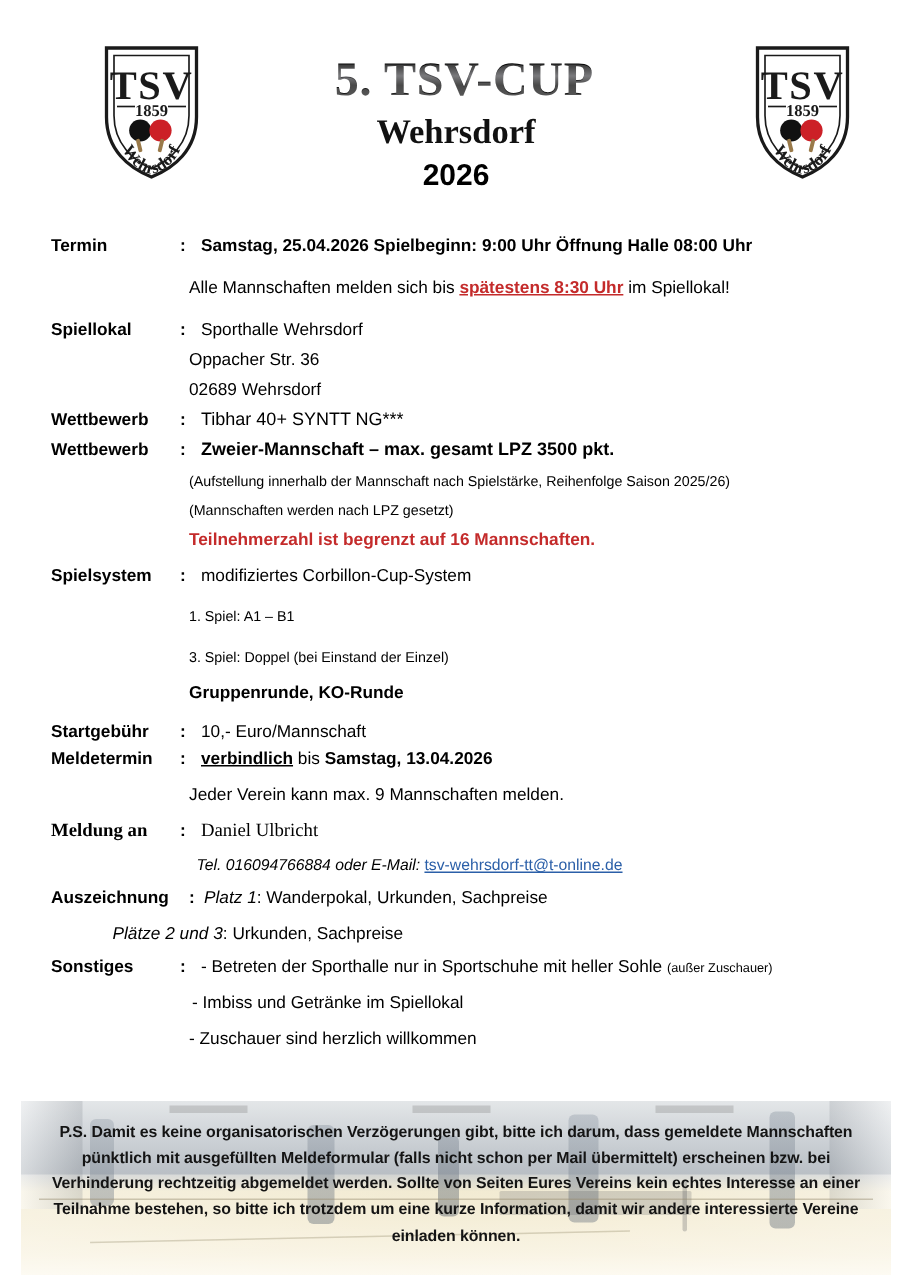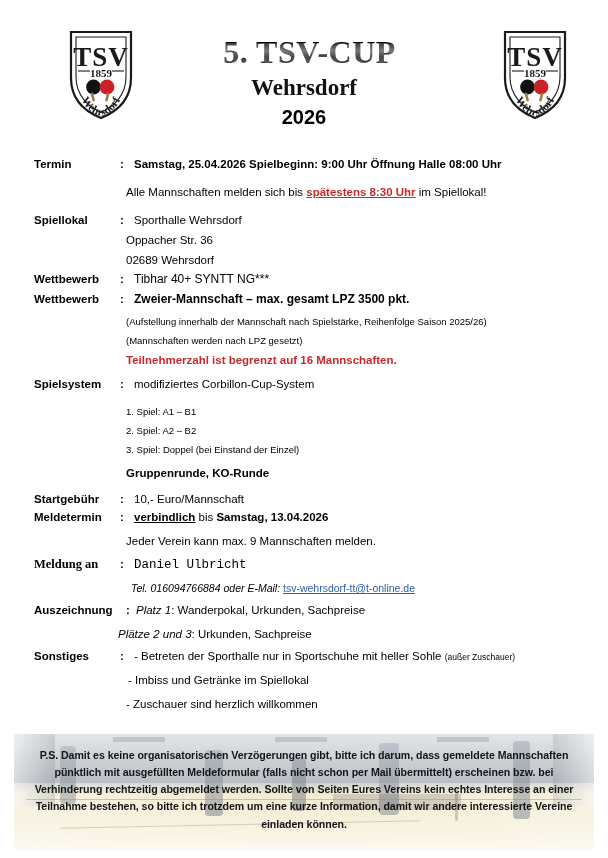--- a/index.html
+++ b/index.html
@@ -100,21 +100,21 @@
     flex: 0 0 14px;
     font-size: 11.5px;
     font-weight: bold;
     text-align: left;
   }
   .val {
     font-size: 11.5px;
     white-space: nowrap;
   }
   .val.bold { font-weight: bold; }
-  .val.serif { font-family: Liberation Mono, monospace; font-size: 12.5px; }
+  .val.serif { font-family: Liberation Serif, serif; font-size: 12.5px; }
 
   
   .sub {
     padding-left: 126px;
     font-size: 11.5px;
     white-space: nowrap;
   }
   .sub.small { font-size: 9.5px; }
   .sub.bold { font-weight: bold; }
   .sub.italic { font-style: italic; }
@@ -308,21 +308,20 @@
 
     <div class="sp12"></div>
     <div class="row">
       <span class="lbl">Spielsystem</span>
       <span class="colon">:</span>
       <span class="val">modifiziertes Corbillon-Cup-System</span>
     </div>
     <div class="sp16"></div>
     <div class="sub small">1. Spiel: A1 – B1</div>
     <div class="sp8"></div>
-    <div class="sub small">2. Spiel: A2 – B2</div>
     <div class="sp8"></div>
     <div class="sub small">3. Spiel: Doppel (bei Einstand der Einzel)</div>
     <div class="sp12"></div>
     <div class="sub bold" style="font-size:11.5px">Gruppenrunde, KO-Runde</div>
 
     <div class="sp14"></div>
     <div class="row">
       <span class="lbl">Startgebühr</span>
       <span class="colon">:</span>
       <span class="val">10,- Euro/Mannschaft</span>
@@ -346,21 +345,21 @@
     <div class="sp10"></div>
     <div class="sub italic" style="padding-left:131px;font-size:10.5px"><span>Tel. 016094766884 oder E-Mail: </span><a class="mail" href="#">tsv-wehrsdorf-tt@t-online.de</a></div>
 
     <div class="sp10"></div>
     <div class="row">
       <span class="lbl wide">Auszeichnung</span>
       <span class="colon" style="flex:0 0 10px;width:10px">:</span>
       <span class="val"><span class="italic">Platz 1</span><span>: Wanderpokal, Urkunden, Sachpreise</span></span>
     </div>
     <div class="sp12"></div>
-    <div class="sub" style="padding-left:118px"><span class="italic">Plätze 2 und 3</span><span>: Urkunden, Sachpreise</span></div>
+    <div class="sub" style="padding-left:75px"><span class="italic">Plätze 2 und 3</span><span>: Urkunden, Sachpreise</span></div>
 
     <div class="sp10"></div>
     <div class="row">
       <span class="lbl">Sonstiges</span>
       <span class="colon">:</span>
       <span class="val"><span>- Betreten der Sporthalle nur in Sportschuhe mit heller Sohle </span><span class="tiny">(außer Zuschauer)</span></span>
     </div>
     <div class="sp12"></div>
     <div class="sub" style="padding-left:128px">- Imbiss und Getränke im Spiellokal</div>
     <div class="sp12"></div>

